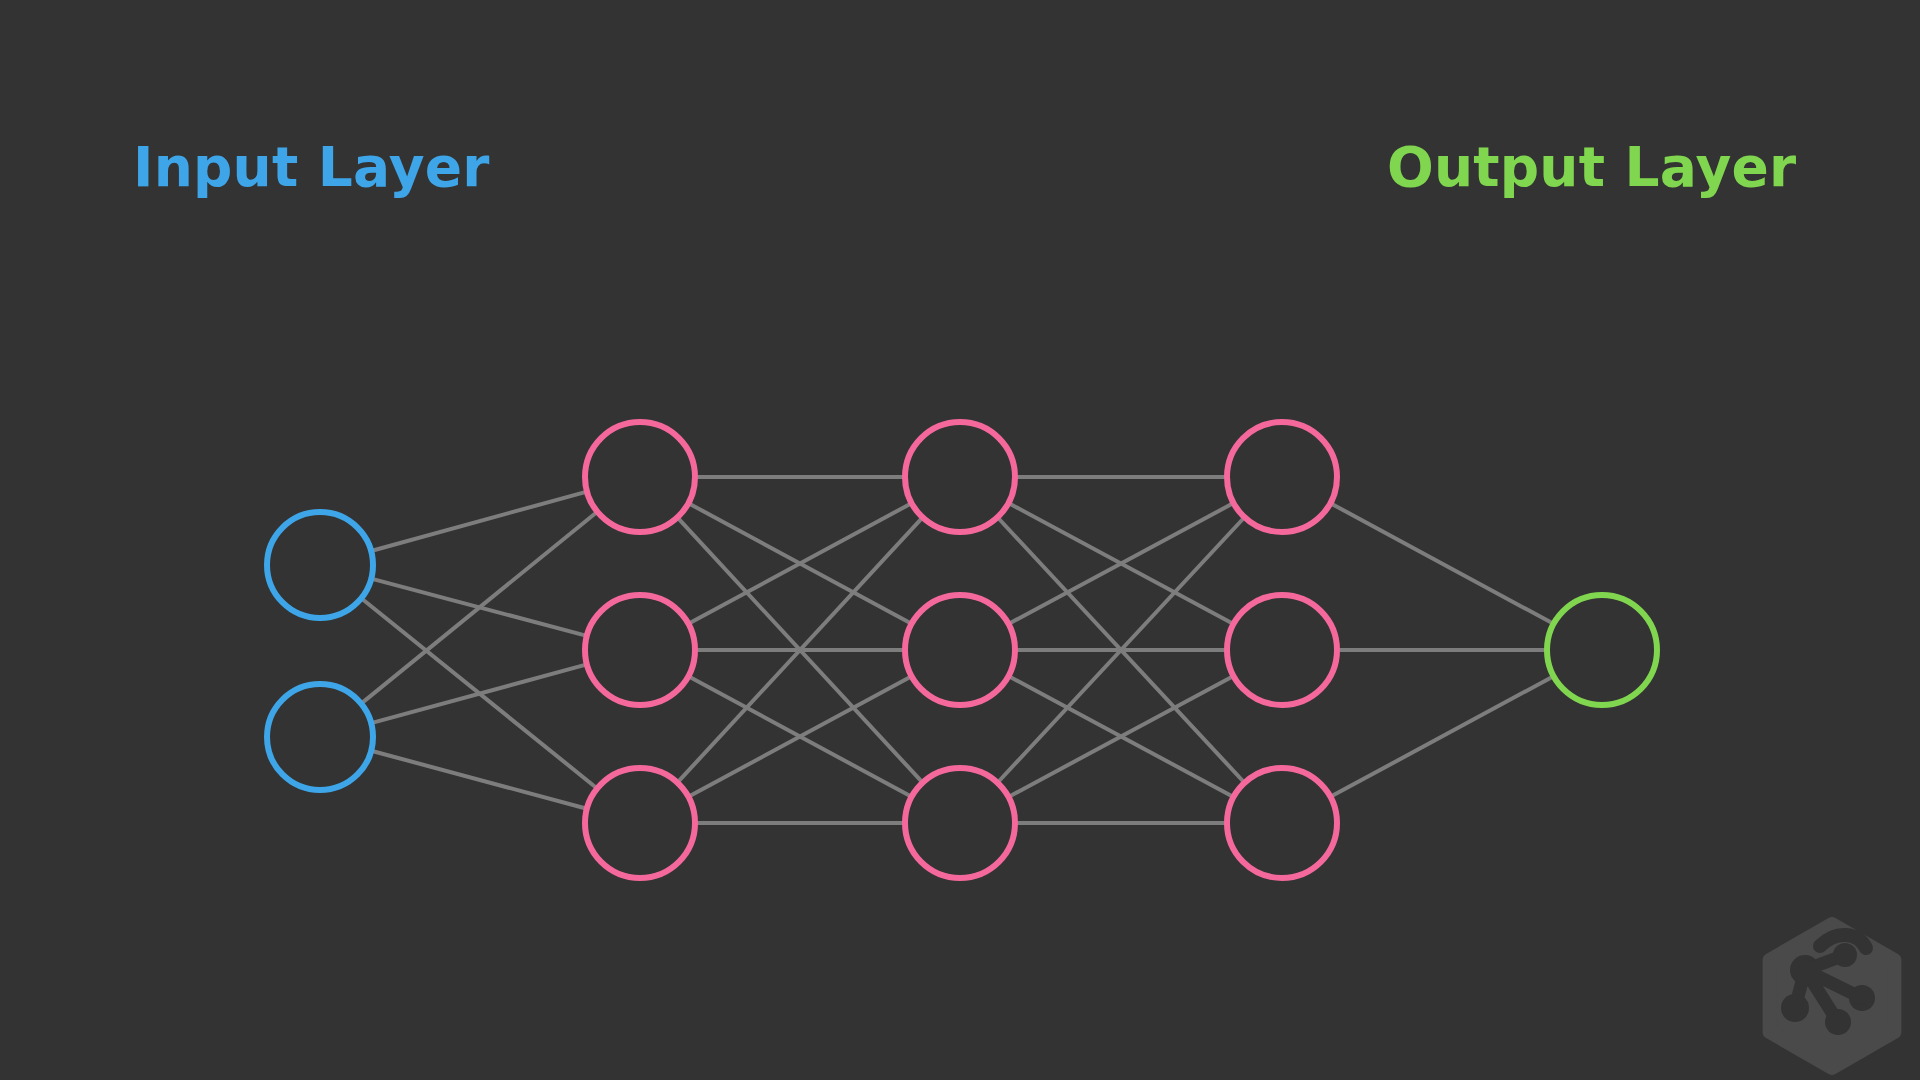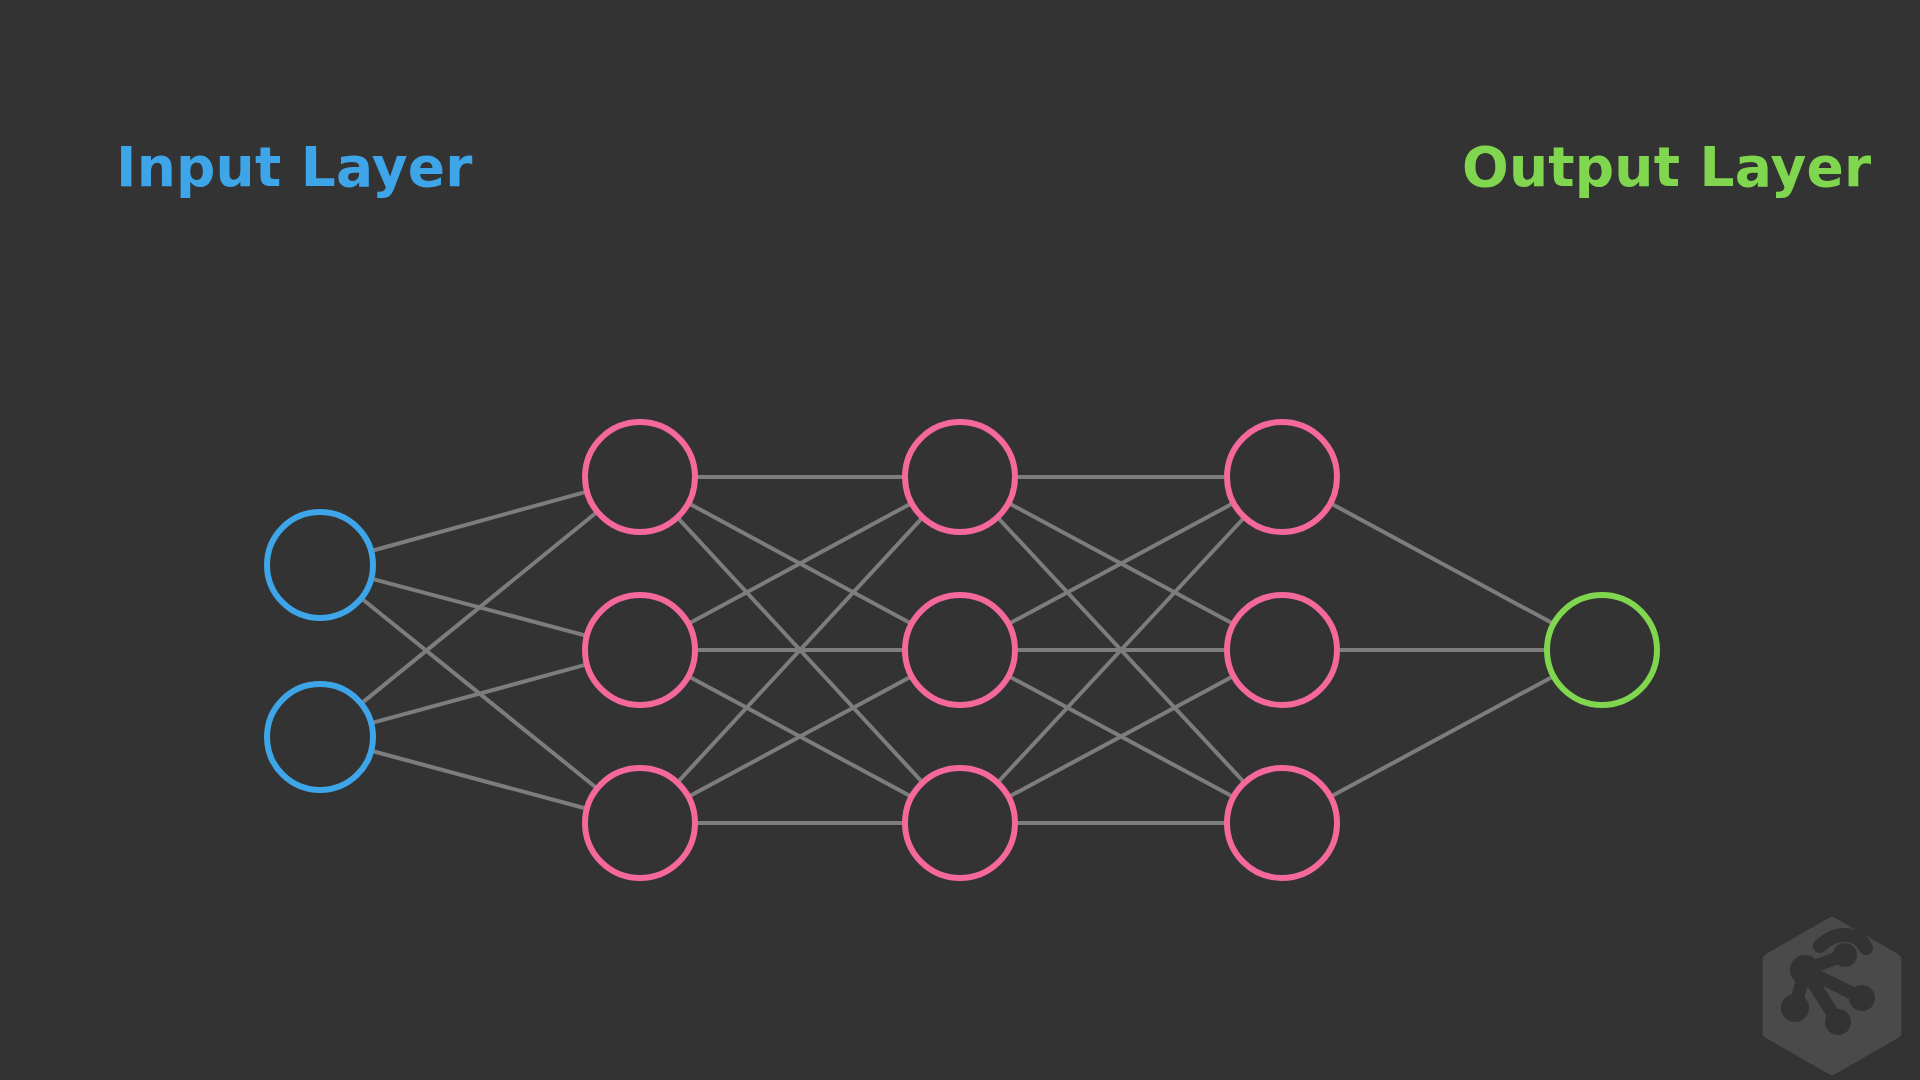--- a/index.html
+++ b/index.html
@@ -32,23 +32,23 @@
   .layer-label {
     position: absolute;
     font-family: "DejaVu Sans", "Liberation Sans", sans-serif;
     font-weight: 700;
     font-size: 55px;
     letter-spacing: 0.2px;
     white-space: nowrap;
     line-height: 1;
     user-select: none;
   }
-  #label-input  { left: 116px;  top: 140px; text-align: right; }
+  #label-input  { left: 133px;  top: 140px; text-align: right; }
   #label-hidden { left: 693px;  top: 140px; }
-  #label-output { left: 1462px; top: 140px; }
+  #label-output { left: 1387px; top: 140px; }
 </style>
 </head>
 <body>
 
 <div id="stage" style="background: rgb(51, 51, 51);">
 
   <svg id="net" viewBox="0 0 1920 1080" xmlns="http://www.w3.org/2000/svg">
     <g id="edges">
         <line x1="371.10" y1="550.95" x2="586.97" y2="491.58" stroke="#7d7d7d" stroke-width="4" stroke-linecap="round"></line>
         <line x1="371.22" y1="578.61" x2="586.84" y2="635.88" stroke="#7d7d7d" stroke-width="4" stroke-linecap="round"></line>

